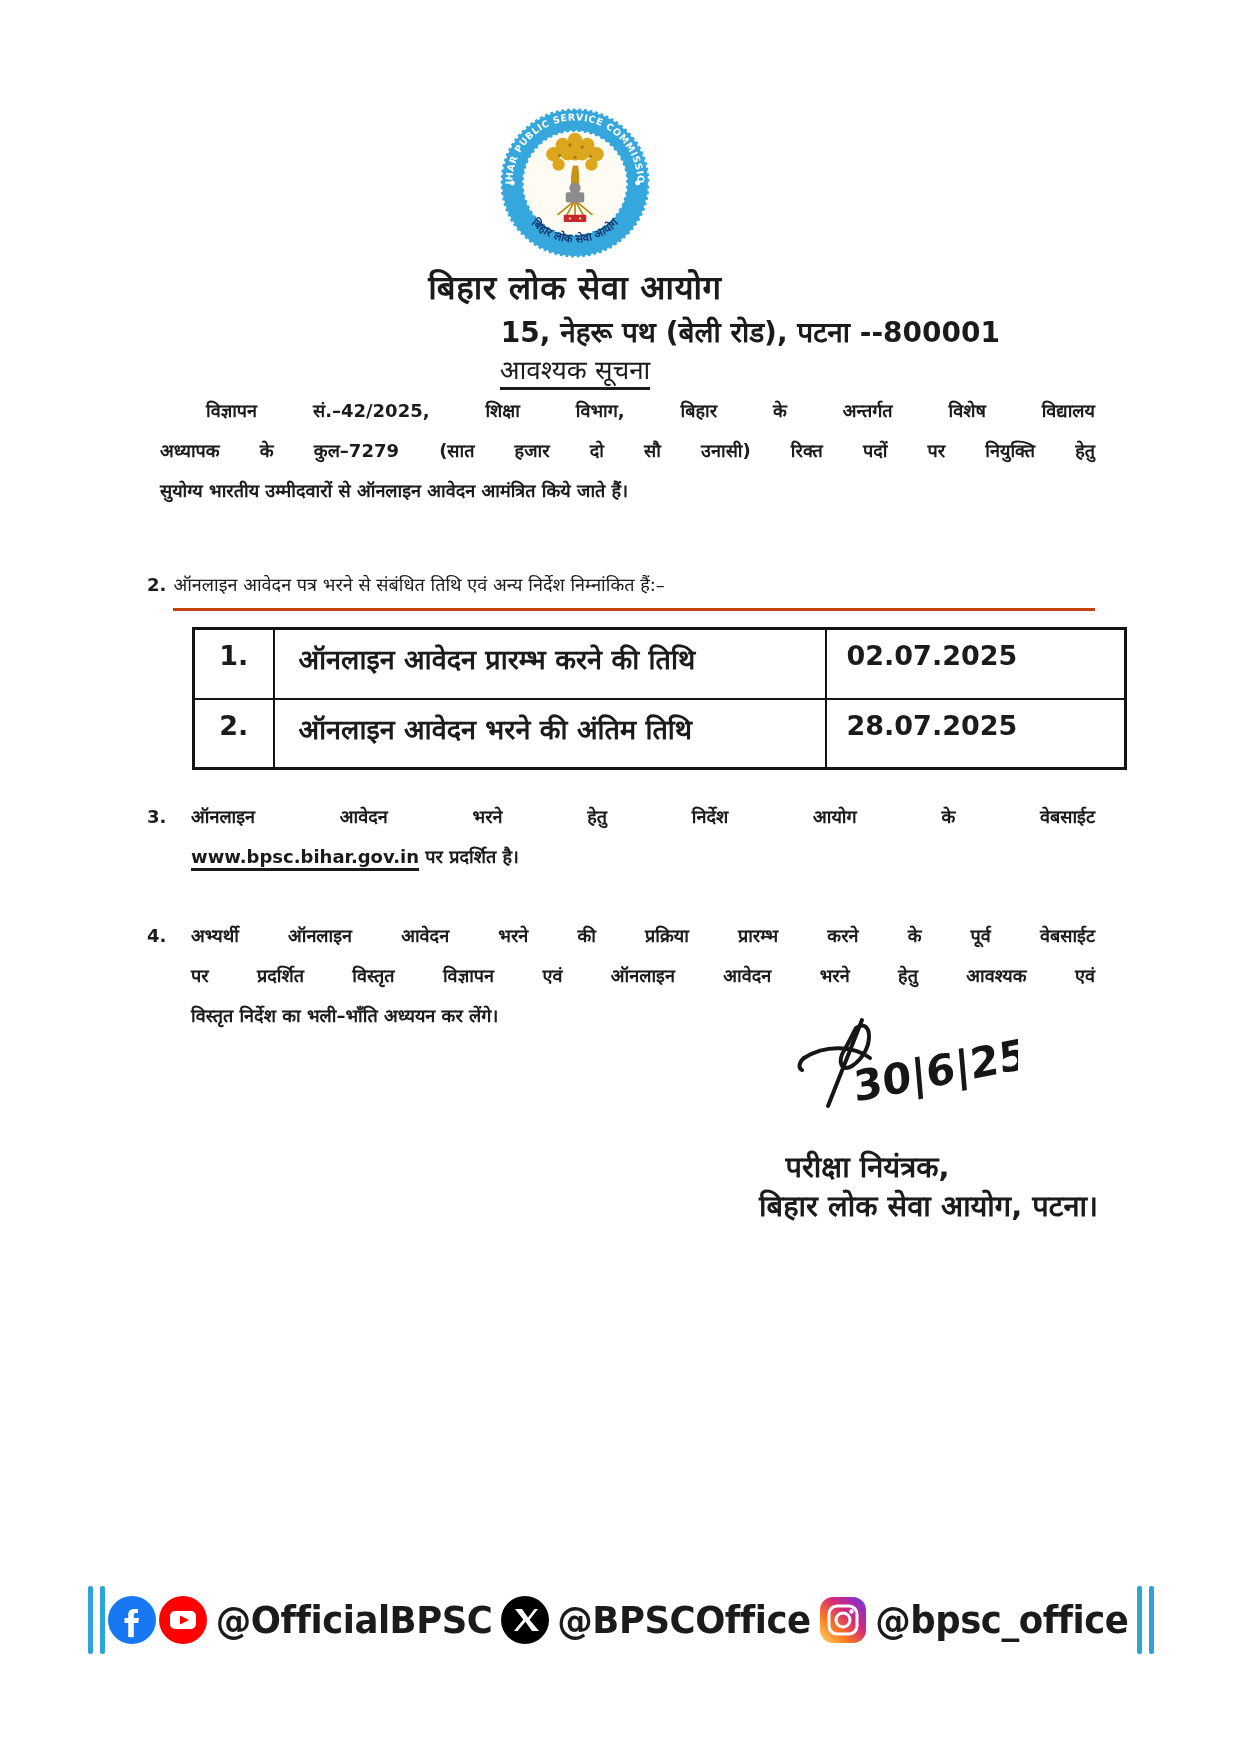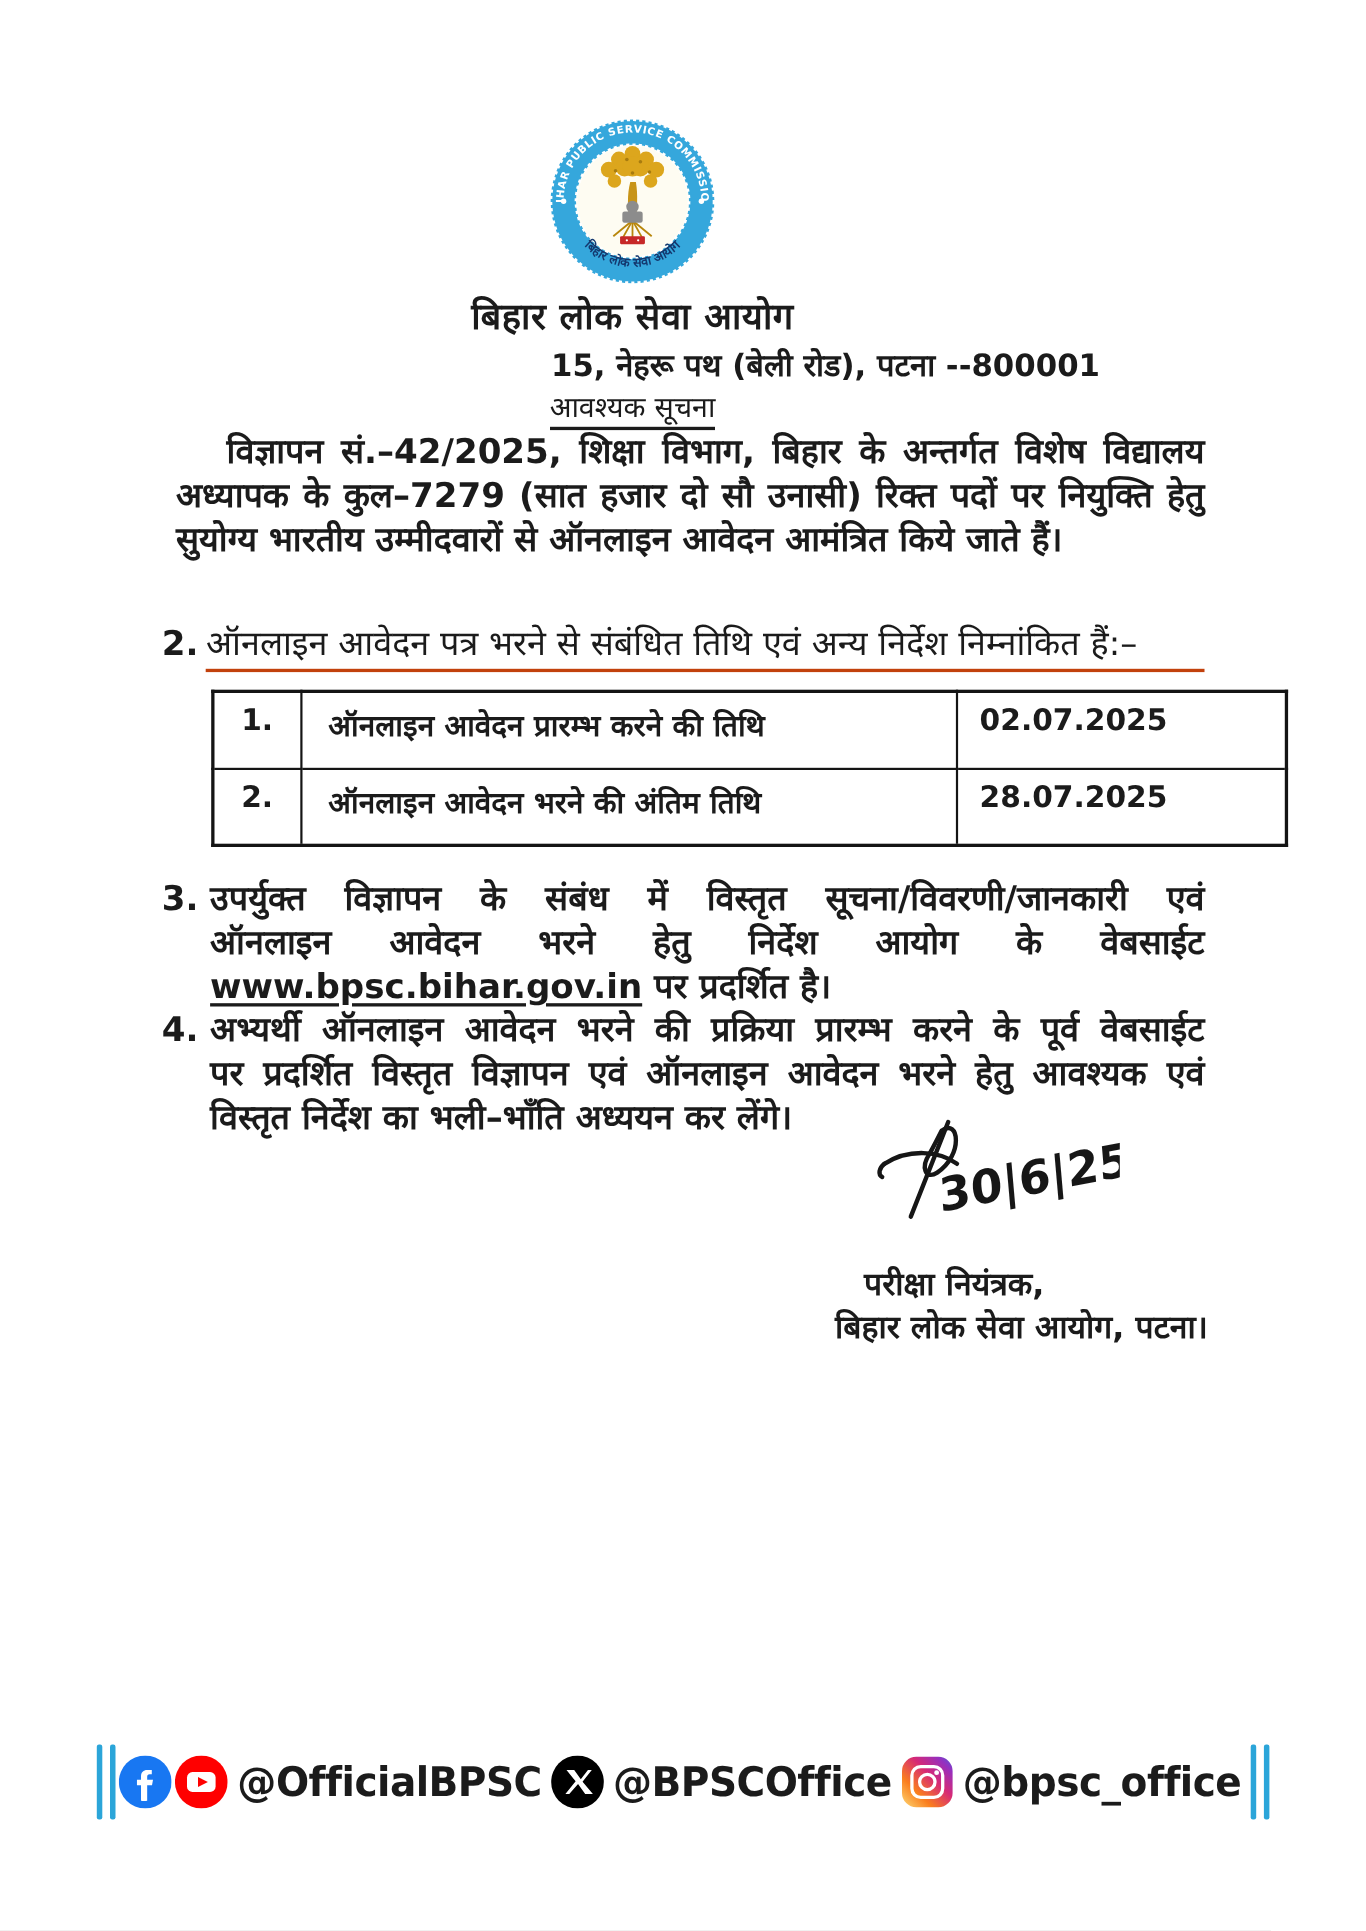--- a/index.html
+++ b/index.html
@@ -12,40 +12,40 @@
   
   .logo-wrap { position:absolute; left:498px; top:106px; width:154px; height:154px; }
   .org-name  { position:absolute; left:150px; top:264px; width:850px; text-align:center;
                font-size:33px; font-weight:700; letter-spacing:0.5px; }
   .address   { position:absolute; left:150px; top:312px; width:850px; text-align:right;
                font-size:28px; font-weight:700; }
   .notice-title { position:absolute; left:150px; top:351px; width:850px; text-align:center;
                font-size:26px; font-weight:400; }
   .notice-title span { border-bottom:3px solid #1b1b1b; padding-bottom:2px; }
   
-  .body-txt { font-size:31px; line-height:40px; font-weight:600; }
+  .body-txt { font-size:18px; line-height:40px; font-weight:600; }
   .para1 { position:absolute; left:160px; top:391px; width:935px; }
   .jline { text-align:justify; text-align-last:justify; }
   .indent1 { padding-left:46px; }
   .num-item { position:absolute; display:grid; grid-template-columns:44px 1fr; width:948px; }
   .num-cell { font-weight:700; }
   .item2 { position:absolute; left:147px; top:565px; width:948px; display:flex; }
   .item2 .num-cell { margin-right:7px; }
   .item2 .ul-text { flex:1; border-bottom:3px solid #c2410c; padding-bottom:3px; font-weight:400; }
   .item3 { left:147px; top:797px; }
   .item4 { left:147px; top:916px; }
   .link { font-weight:700; text-decoration:underline; text-decoration-thickness:2.5px; text-underline-offset:5px; color:#1b1b1b; }
   
   .date-table { position:absolute; left:192px; top:627px; width:904px; border-collapse:collapse;
                 table-layout:fixed; }
   .date-table td { border:2.5px solid #141414; vertical-align:top; padding-top:10px;
                    font-size:27px; font-weight:600; }
   .date-table { border:3px solid #141414; }
   .col-sl { width:80px; text-align:center; }
-  .col-label { width:596px; padding-left:24px;border-radius:20px; }
+  .col-label { width:552px; padding-left:24px;border-radius:20px; }
   .col-value { width:300px; padding-left:20px; font-weight:700 !important; }
   .row-h { height:70px; }
   
   .signature { position:absolute; left:768px; top:1014px; width:250px; height:136px; }
   .signoff-1 { position:absolute; left:640px; top:1146px; width:455px; text-align:center;
                font-size:29px; font-weight:700; }
   .signoff-2 { position:absolute; left:615px; top:1185px; width:483px; text-align:right;
                font-size:29px; font-weight:700; }
   
   .footer { position:absolute; left:0; top:1580px; width:1242px; height:80px;
@@ -145,21 +145,20 @@
       <td class="col-sl">2.</td>
       <td class="col-label">ऑनलाइन आवेदन भरने की अंतिम तिथि</td>
       <td class="col-value">28.07.2025</td>
     </tr>
   </tbody>
     </table>
 
   <div class="num-item item3 body-txt">
     <div class="num-cell">3.</div>
     <div>
-      <div class="jline">उपर्युक्त विज्ञापन के संबंध में विस्तृत सूचना/विवरणी/जानकारी एवं</div>
       <div class="jline">ऑनलाइन आवेदन भरने हेतु निर्देश आयोग के वेबसाईट</div>
       <div><span class="link">www.bpsc.bihar.gov.in</span><span> पर प्रदर्शित है।</span></div>
     </div>
   </div>
 
   <div class="num-item item4 body-txt">
     <div class="num-cell">4.</div>
     <div>
       <div class="jline">अभ्यर्थी ऑनलाइन आवेदन भरने की प्रक्रिया प्रारम्भ करने के पूर्व वेबसाईट</div>
       <div class="jline">पर प्रदर्शित विस्तृत विज्ञापन एवं ऑनलाइन आवेदन भरने हेतु आवश्यक एवं</div>

